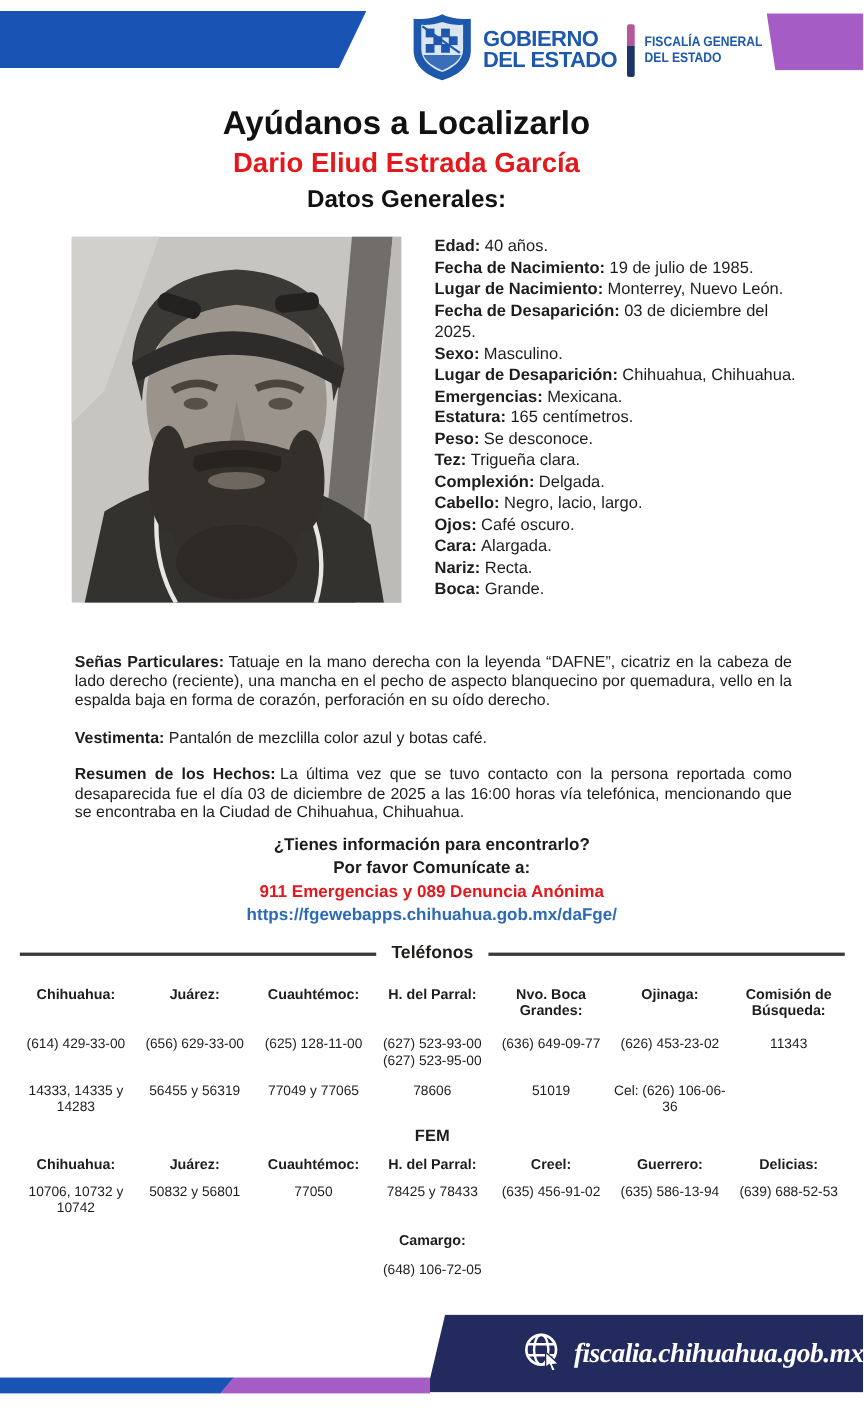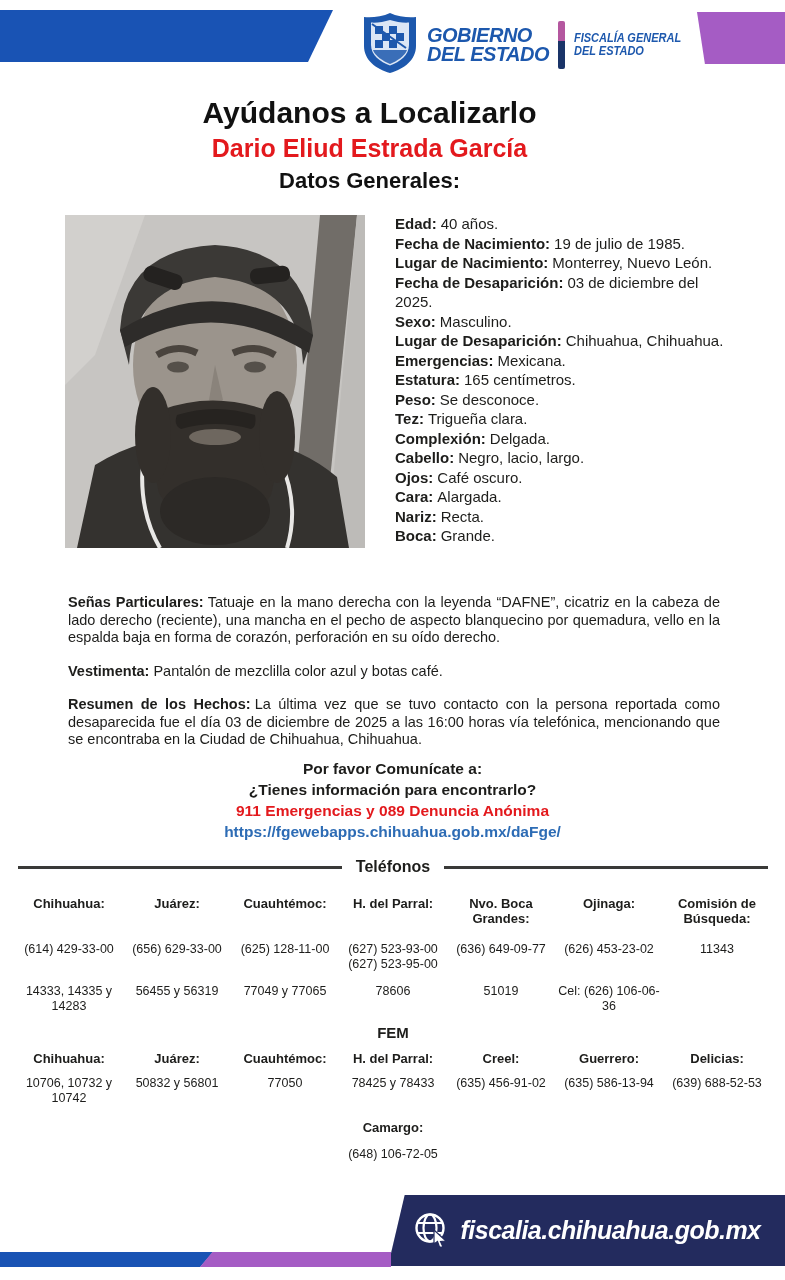--- a/index.html
+++ b/index.html
@@ -5,21 +5,21 @@
   * { margin:0; padding:0; box-sizing:border-box; }
   html,body { width:785px; background:#ffffff; }
   body { font-family:"Liberation Sans","DejaVu Sans",sans-serif; color:#1d1d1b; }
   .page { position:relative; width:785px; height:1280px; background:#fff; overflow:hidden; }
 
   
   .band-blue { position:absolute; left:0; top:10px; width:333px; height:52px;
     background:#1953b4; clip-path:polygon(0 0,100% 0,92.5% 100%,0 100%); }
   .band-purple { position:absolute; left:697px; top:12px; width:88px; height:52px;
     background:#a55cc4; clip-path:polygon(0 0,100% 0,100% 100%,9% 100%); }
-  .logo-row { position:absolute; left:362px; top:12px; display:flex; align-items:center; gap:9px;font-style:italic; }
+  .logo-row { position:absolute; left:374px; top:12px; display:flex; align-items:center; gap:9px; }
   .gob-text { color:#1d58ad; font-weight:bold; font-size:20px; line-height:0.95; letter-spacing:-0.5px; }
   .logo-divider { width:7px; height:48px; background:linear-gradient(#b4579f 0 42%, #1a3468 42% 100%); border-radius:2px; }
   .fis-text { color:#1d58ad; font-weight:bold; font-size:12.5px; line-height:1.05;
     transform:scaleX(0.88); transform-origin:left center; white-space:nowrap; }
 
   
   .titles { position:absolute; left:0; top:96px; width:739px; text-align:center; }
   .t-main { font-size:30px; font-weight:bold; color:#111; }
   .t-name { font-size:25px; font-weight:bold; color:#e3191d; margin-top:4px; }
   .t-datos { font-size:22px; font-weight:bold; color:#111; margin-top:5px; }
@@ -55,21 +55,21 @@
   .fem-title { text-align:center; font-weight:bold; font-size:15px; margin-top:10px; }
   .fem-heads { margin-top:10px; }
   .fem-vals { margin-top:10px; }
   .camargo { text-align:center; margin-top:14px; }
   .camargo .hdr { font-weight:bold; font-size:13px; }
   .camargo .val { font-size:12.5px; margin-top:12px; }
 
   
   .foot-navy { position:absolute; left:388px; top:1195px; width:397px; height:71px;
     background:#232b5e; clip-path:polygon(4.2% 0,100% 0,100% 100%,0 100%);
-    display:flex; align-items:center; justify-content:center; gap:10px; }
+    display:flex; align-items:center; justify-content:flex-end; gap:10px;font-family:Liberation Serif, serif; }
   .foot-site { color:#fff; font-size:25px; font-weight:bold; font-style:italic; letter-spacing:-0.5px; }
   .stripe-blue { position:absolute; left:0; top:1252px; width:213px; height:15px;
     background:#1953b4; clip-path:polygon(0 0,100% 0,94% 100%,0 100%); }
   .stripe-purple { position:absolute; left:200px; top:1252px; width:191px; height:15px;
     background:#a55cc4; clip-path:polygon(6.5% 0,100% 0,100% 100%,0 100%); }
 </style>
 </head>
 <body>
 
 <div class="page">
@@ -165,22 +165,22 @@
     <div class="field"><b>Boca:</b><span>Grande.</span></div>
   </div>
 
   <div class="paras">
     <p><b>Señas Particulares:</b><span>Tatuaje en la mano derecha con la leyenda “DAFNE”, cicatriz en la cabeza de lado derecho (reciente), una mancha en el pecho de aspecto blanquecino por quemadura, vello en la espalda baja en forma de corazón, perforación en su oído derecho.</span></p>
     <p class="single"><b>Vestimenta:</b><span>Pantalón de mezclilla color azul y botas café.</span></p>
     <p><b>Resumen de los Hechos:</b><span>La última vez que se tuvo contacto con la persona reportada como desaparecida fue el día 03 de diciembre de 2025 a las 16:00 horas vía telefónica, mencionando que se encontraba en la Ciudad de Chihuahua, Chihuahua.</span></p>
   </div>
 
   <div class="contact">
+    <div>¿Tienes información para encontrarlo?</div>
     <div>Por favor Comunícate a:</div>
-    <div>¿Tienes información para encontrarlo?</div>
     <div class="red">911 Emergencias y 089 Denuncia Anónima</div>
     <div class="url">https://fgewebapps.chihuahua.gob.mx/daFge/</div>
   </div>
 
   <div class="phones">
     <div class="tel-head">
       <div class="line"></div>
       <div class="cap">Teléfonos</div>
       <div class="line"></div>
     </div>

